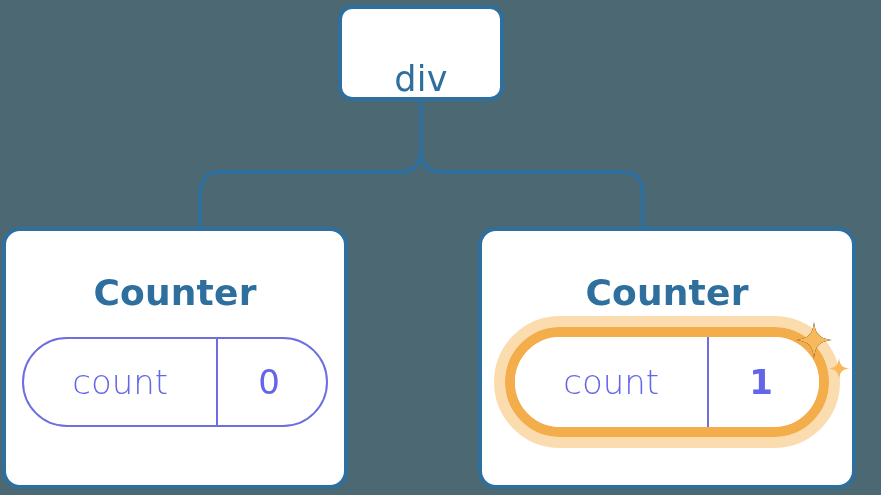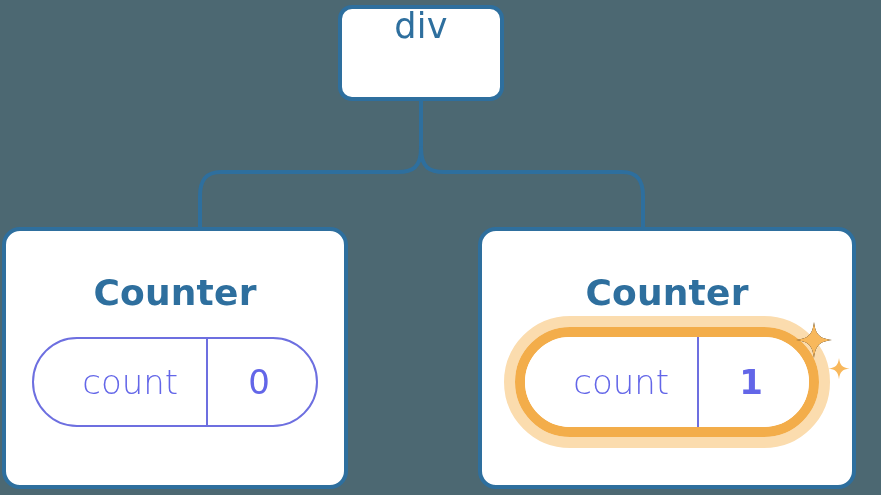--- a/index.html
+++ b/index.html
@@ -47,21 +47,21 @@
     flex-direction: column;
     align-items: center;
   }
 
   
   #node-div {
     left: 338px;
     top: 5px;
     width: 166px;
     height: 96px;
-    justify-content: flex-start;
+    justify-content: flex-end;
   }
   #node-div .node-title {
     font-size: 35px;
     font-weight: 400;
     color: #2E6F9E;
     letter-spacing: 0.2px;
     line-height: 1;
   }
 
   
@@ -113,21 +113,21 @@
   .pill-val {
     display: flex;
     align-items: center;
     justify-content: center;
     color: #6366E8;
     line-height: 1;
   }
   .pill-key {
     font-size: 34px;
     font-weight: 300;
-    padding: 0 28px 0 48px;
+    padding: 0 48px 0 48px;
   }
   .pill-val {
     font-size: 34px;
     font-weight: 400;
     border-left: 2px solid #6D6FE0;
     padding: 0 46px 0 40px;
   }
 
   
   .pill-wrap.highlight .pill {

